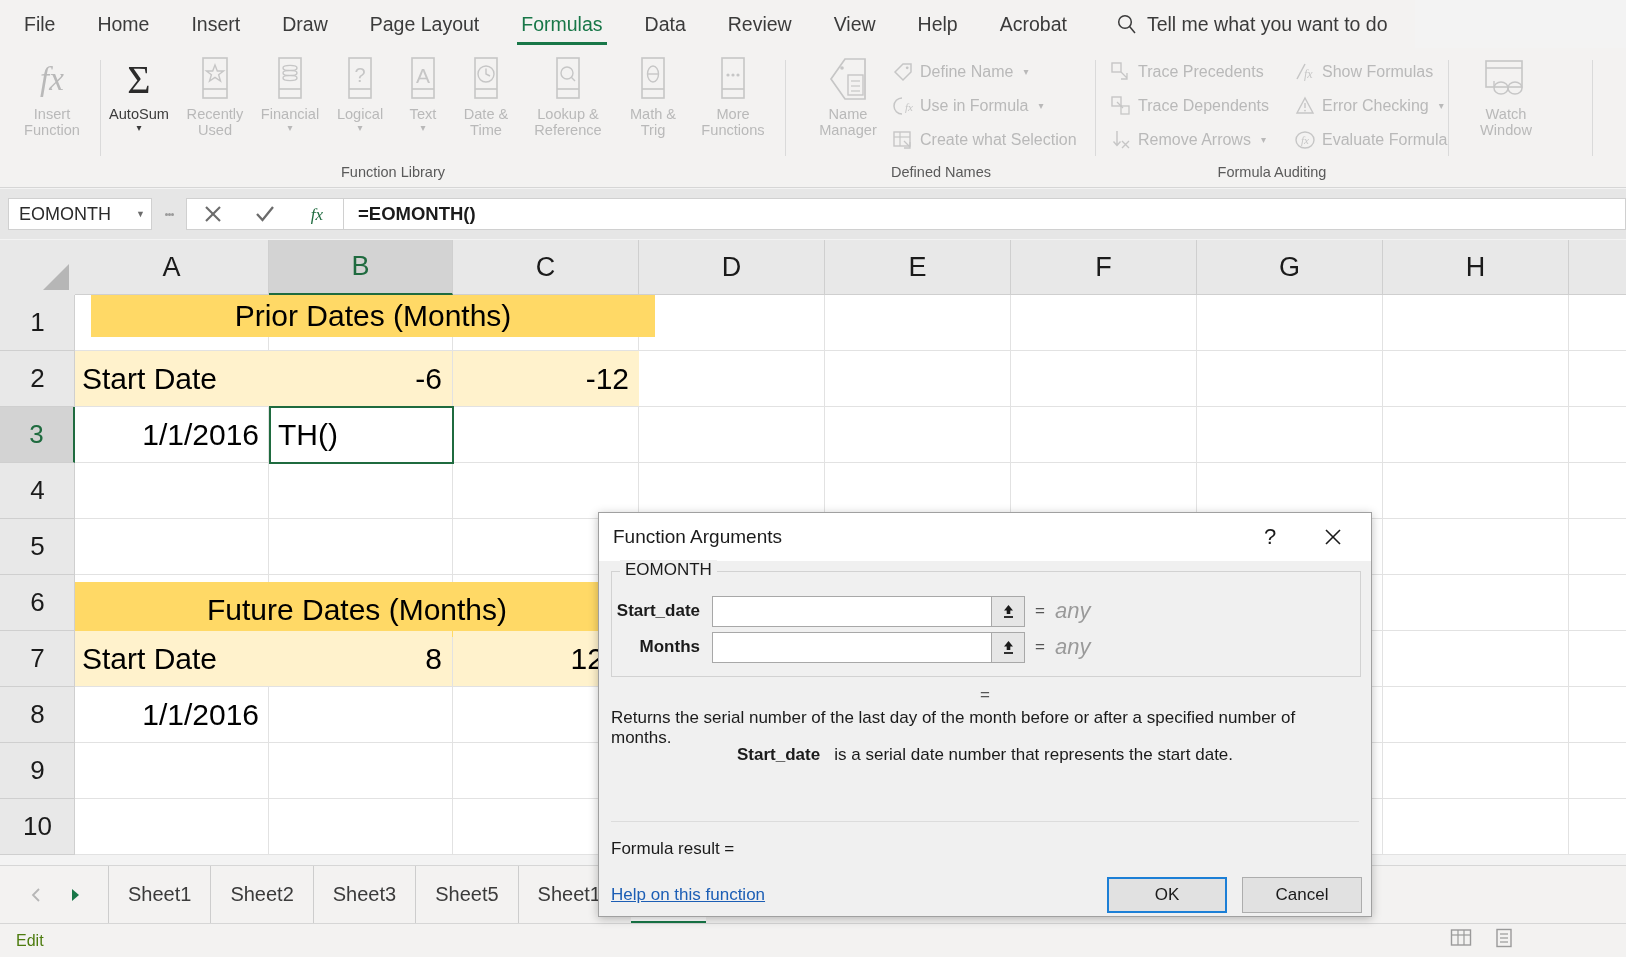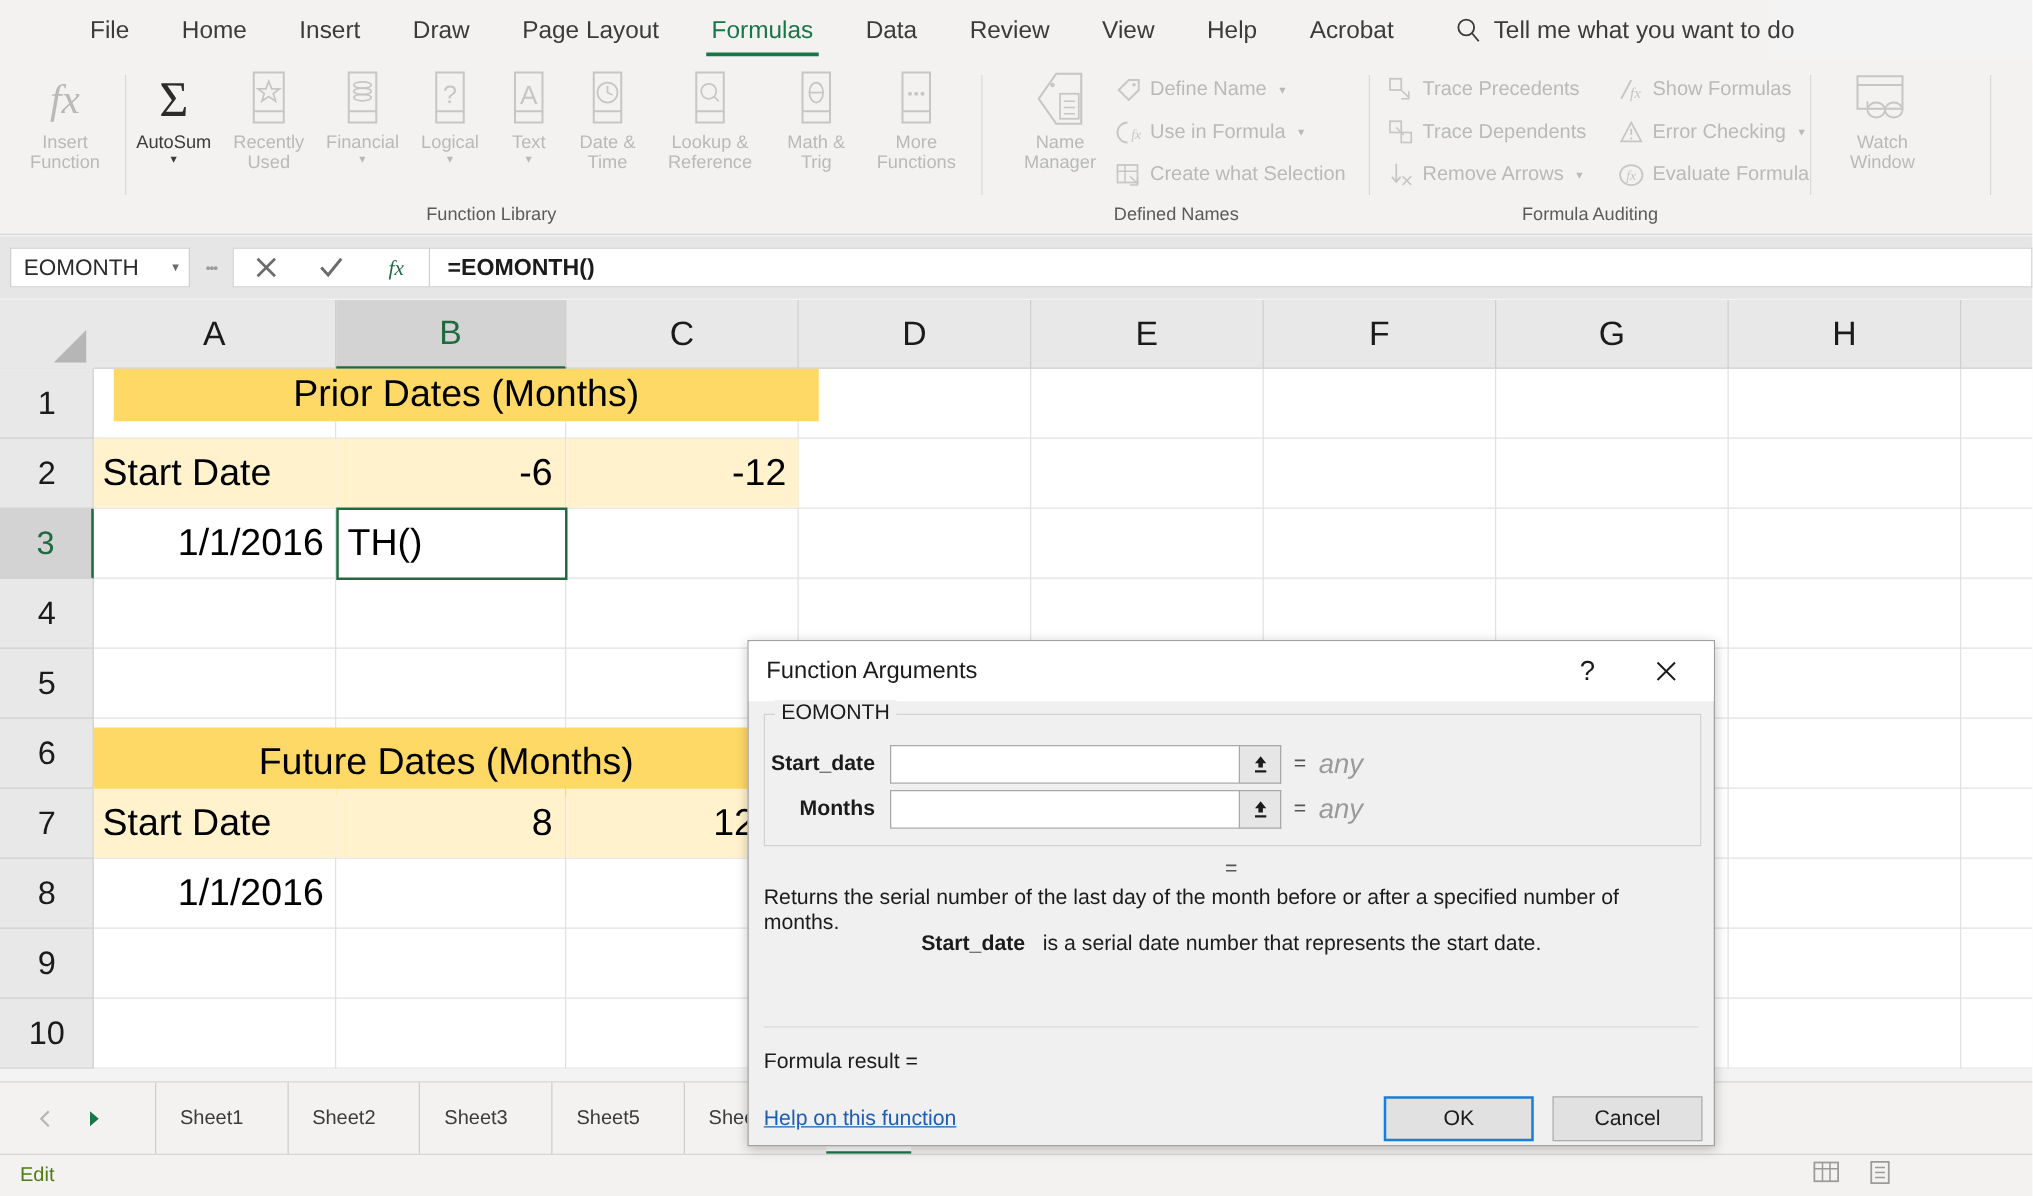--- a/index.html
+++ b/index.html
@@ -8,21 +8,21 @@
     font-family:"Liberation Sans", sans-serif;
     background:#ffffff;
     overflow:hidden;
   }
   #app { position:relative; width:1626px; height:957px; background:#f3f3f3; }
 
   
   .tabstrip {
     position:absolute; left:0; top:0; width:1415px; height:48px;
     background:#f3f2f1;
-    display:flex; align-items:center;padding-left:48px;
+    display:flex; align-items:center;
   }
   .tab {
     font-size:19.5px; color:#3b3b3b;
     padding:0 0 0 0; margin:0 21px;
     height:48px; line-height:48px; white-space:nowrap;
     position:relative;
   }
   .tab:first-child { margin-left:24px; }
   .tab.active { color:#187748; }
   .tab.active::after {
@@ -130,22 +130,22 @@
     display:flex; align-items:center; padding-left:7px;
     font-size:30px; color:#000; font-weight:300;
   }
 
   
   .sheetbar { position:absolute; left:0; top:865px; width:1626px; height:58px; background:#f3f2f1; border-top:1px solid #d6d6d6; display:flex; align-items:center; }
   .navarrows { display:flex; align-items:center; gap:0px; padding-left:18px; }
   .navarr { width:38px; height:38px; display:flex; align-items:center; justify-content:center; }
   .stabs { display:flex; align-items:stretch; height:58px; margin-left:14px; }
   .stab {
-    display:flex; align-items:center; padding:0 19px; font-size:16px; color:#3b3b3b;
-    border-left:1px solid #cdcdcd; white-space:nowrap; height:58px;margin-left:16px;
+    display:flex; align-items:center; padding:0 19px; font-size:20px; color:#3b3b3b;
+    border-left:1px solid #cdcdcd; white-space:nowrap; height:58px;
   }
   .stab.active { background:#ffffff; color:#187748; font-weight:bold; border-left:none; position:relative; }
   .stab.active::after { content:""; position:absolute; left:0; right:0; bottom:0; height:3px; background:#187748; }
 
   .statusbar { position:absolute; left:0; top:923px; width:1626px; height:34px; background:#f3f2f1; border-top:1px solid #d6d6d6; display:flex; align-items:center; }
   .statusbar .stext { margin-left:16px; font-size:16px; color:#4d7c0f; }
   .viewicons { position:absolute; right:112px; top:4px; display:flex; gap:22px; align-items:center; }
 
   
   .dlg {

